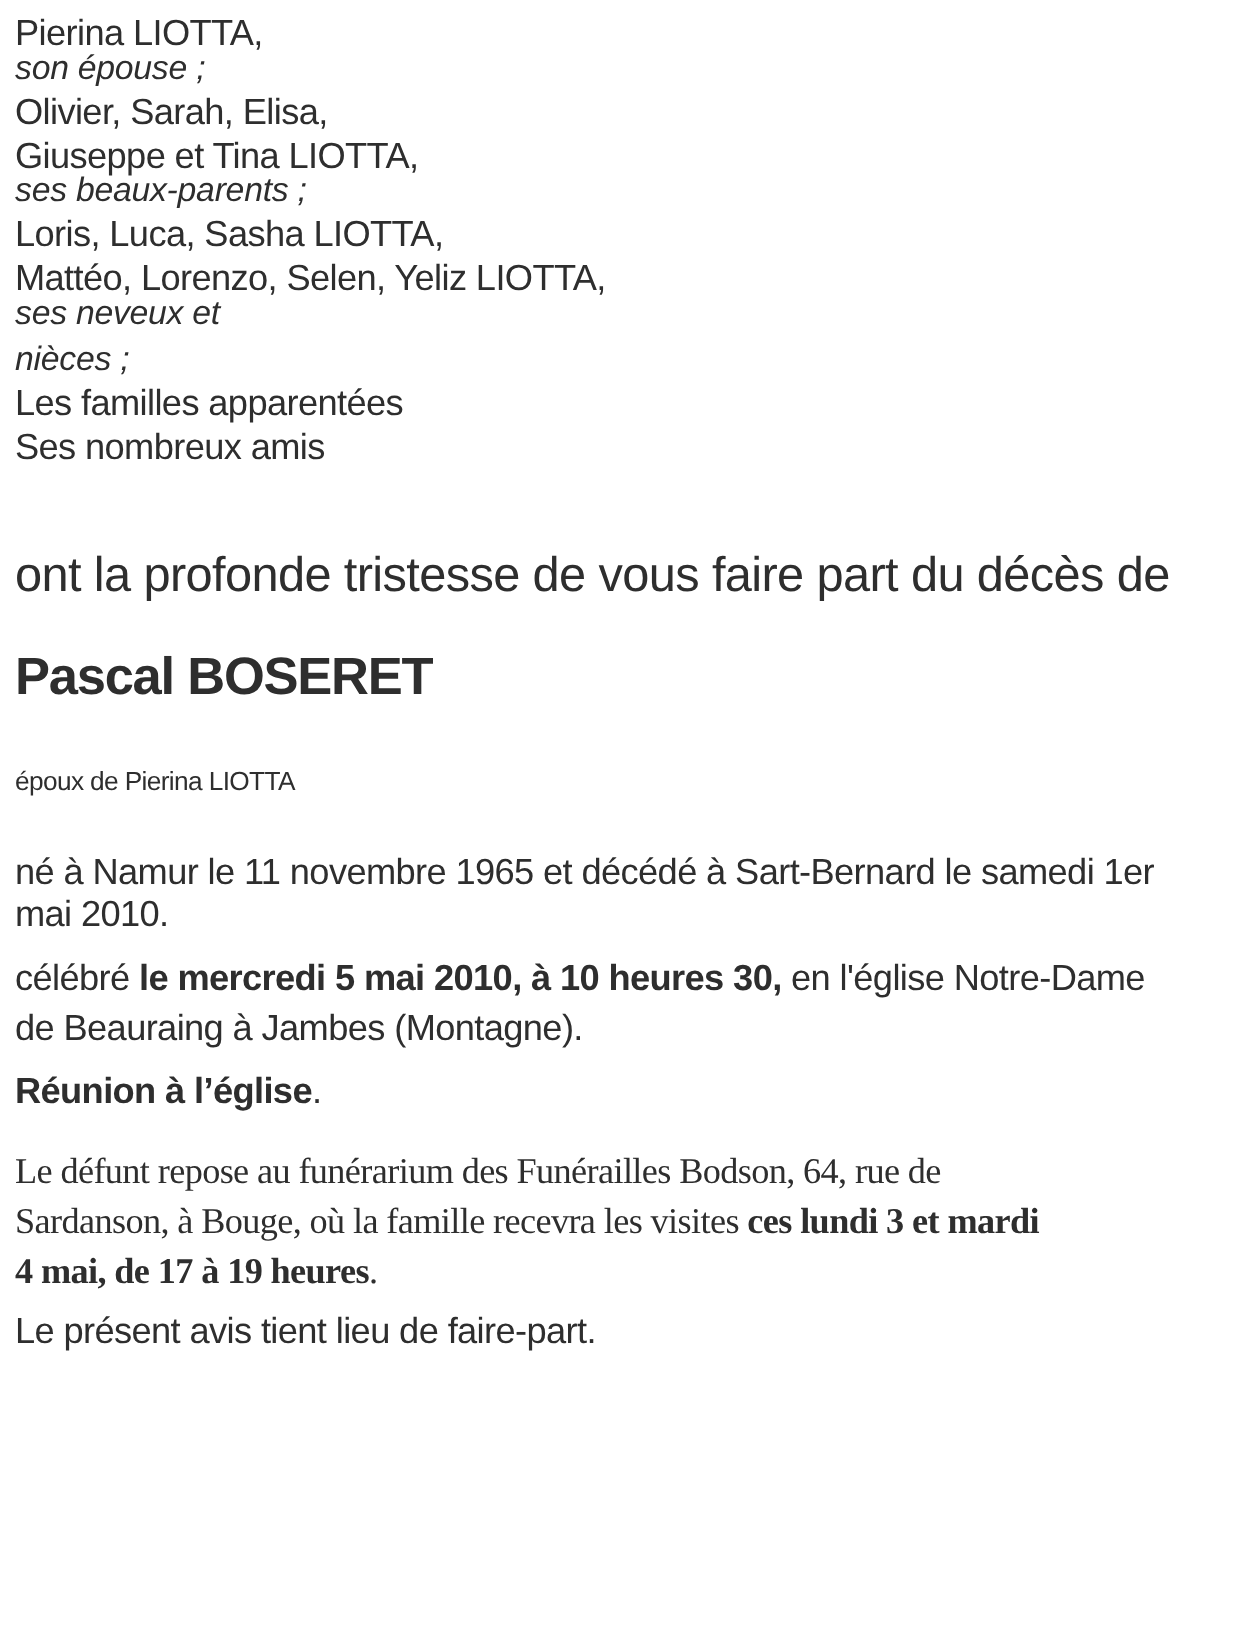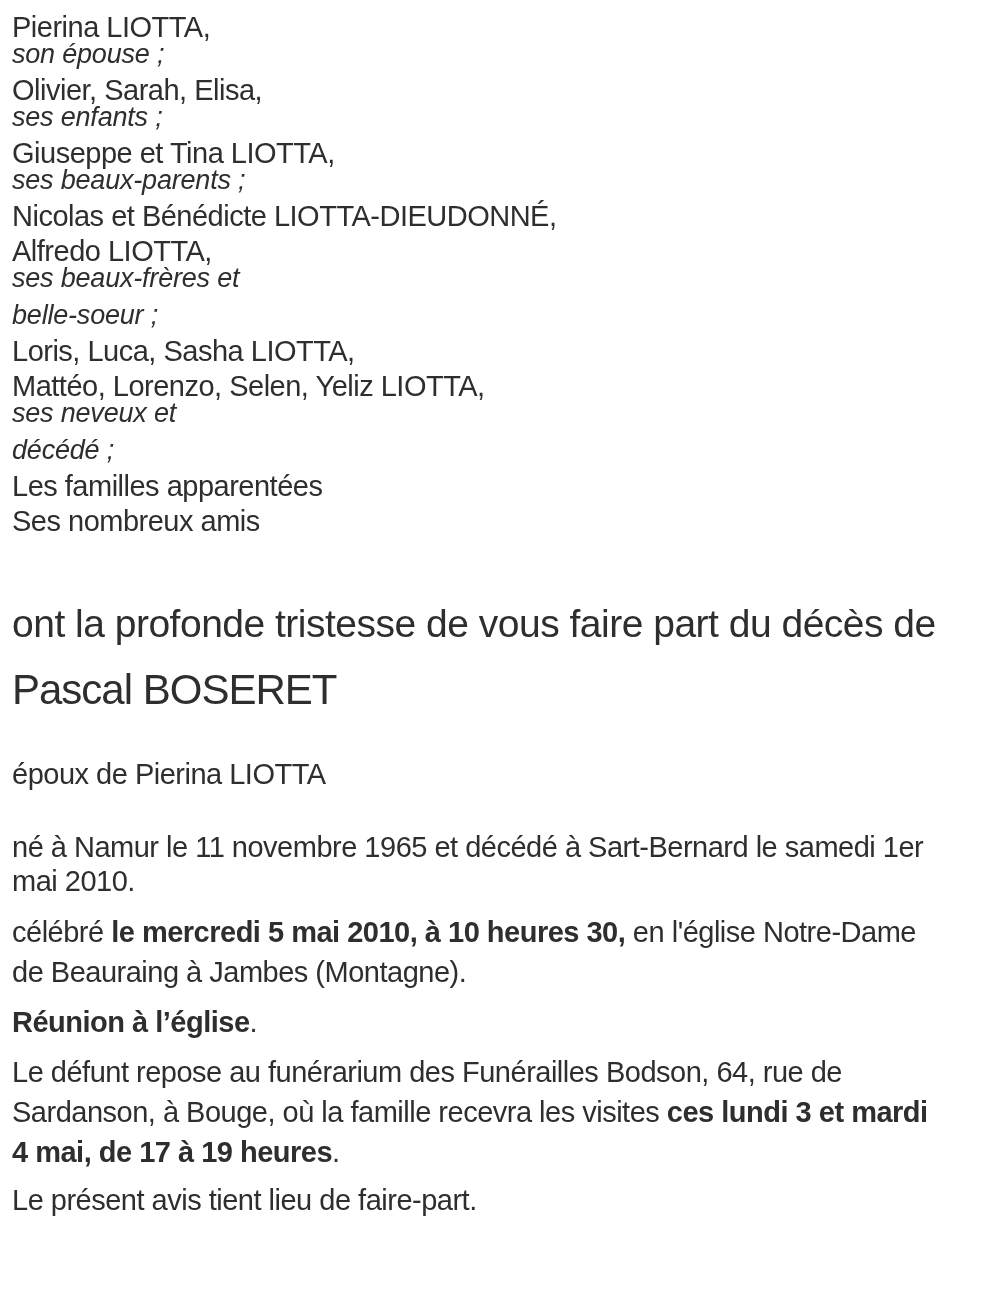--- a/index.html
+++ b/index.html
@@ -41,76 +41,69 @@
   .intro {
     font-size: 39px;
     line-height: 35px;
     letter-spacing: -0.5px;
     margin-top: 67px;
     white-space: nowrap;
   }
   .deceased-name {
     font-size: 42px;
     line-height: 50px;
-    font-weight: normal;
+    font-weight: bold;
     letter-spacing: -1px;
-    margin-top: 24px;
+    margin-top: 38px;
     white-space: nowrap;
   }
   .relation-to-survivor {
-    font-size: 29px;
+    font-size: 21px;
     line-height: 35px;
     letter-spacing: -0.5px;
     margin-top: 42px;
     white-space: nowrap;
   }
   
   .para {
     font-size: 29px;
     line-height: 40px;
     letter-spacing: -0.5px;
     margin: 0;
   }
   .para .pline { white-space: nowrap; }
   .paragraphs > .para:nth-child(1) { line-height: 34px; margin-top: 38px; }
   .paragraphs > .para:nth-child(2) { margin-top: 14px; }
   .paragraphs > .para:nth-child(3) { margin-top: 10px; }
-  .paragraphs > .para:nth-child(4) { margin-top: 10px; }
+  .paragraphs > .para:nth-child(4) { margin-top: 24px; font-family: Liberation Serif, serif; }
   .paragraphs > .para:nth-child(5) { margin-top: 8px; }
   .para b { font-weight: bold; }
 </style>
 </head>
 <body>
 
 <div class="page">
 
   <div class="entries">
       <div class="entry">
         <div class="name-line">Pierina LIOTTA,</div>
         <div class="relation-line">son épouse ;</div>
       </div>
       <div class="entry">
         <div class="name-line">Olivier, Sarah, Elisa,</div>
-        <div class="relation-line">ses enfants ;</div>
       </div>
       <div class="entry">
         <div class="name-line">Giuseppe et Tina LIOTTA,</div>
         <div class="relation-line">ses beaux-parents ;</div>
       </div>
       <div class="entry">
-        <div class="name-line">Nicolas et Bénédicte LIOTTA-DIEUDONNÉ,</div>
-        <div class="name-line">Alfredo LIOTTA,</div>
-        <div class="relation-line">ses beaux-frères et</div>
-        <div class="relation-line">belle-soeur ;</div>
-      </div>
-      <div class="entry">
         <div class="name-line">Loris, Luca, Sasha LIOTTA,</div>
         <div class="name-line">Mattéo, Lorenzo, Selen, Yeliz LIOTTA,</div>
         <div class="relation-line">ses neveux et</div>
-        <div class="relation-line">décédé ;</div>
+        <div class="relation-line">nièces ;</div>
       </div>
       <div class="entry">
         <div class="name-line">Les familles apparentées</div>
         <div class="name-line">Ses nombreux amis</div>
       </div>
     </div>
 
   <div class="intro">ont la profonde tristesse de vous faire part du décès de</div>
 
   <div class="deceased-name">Pascal BOSERET</div>

